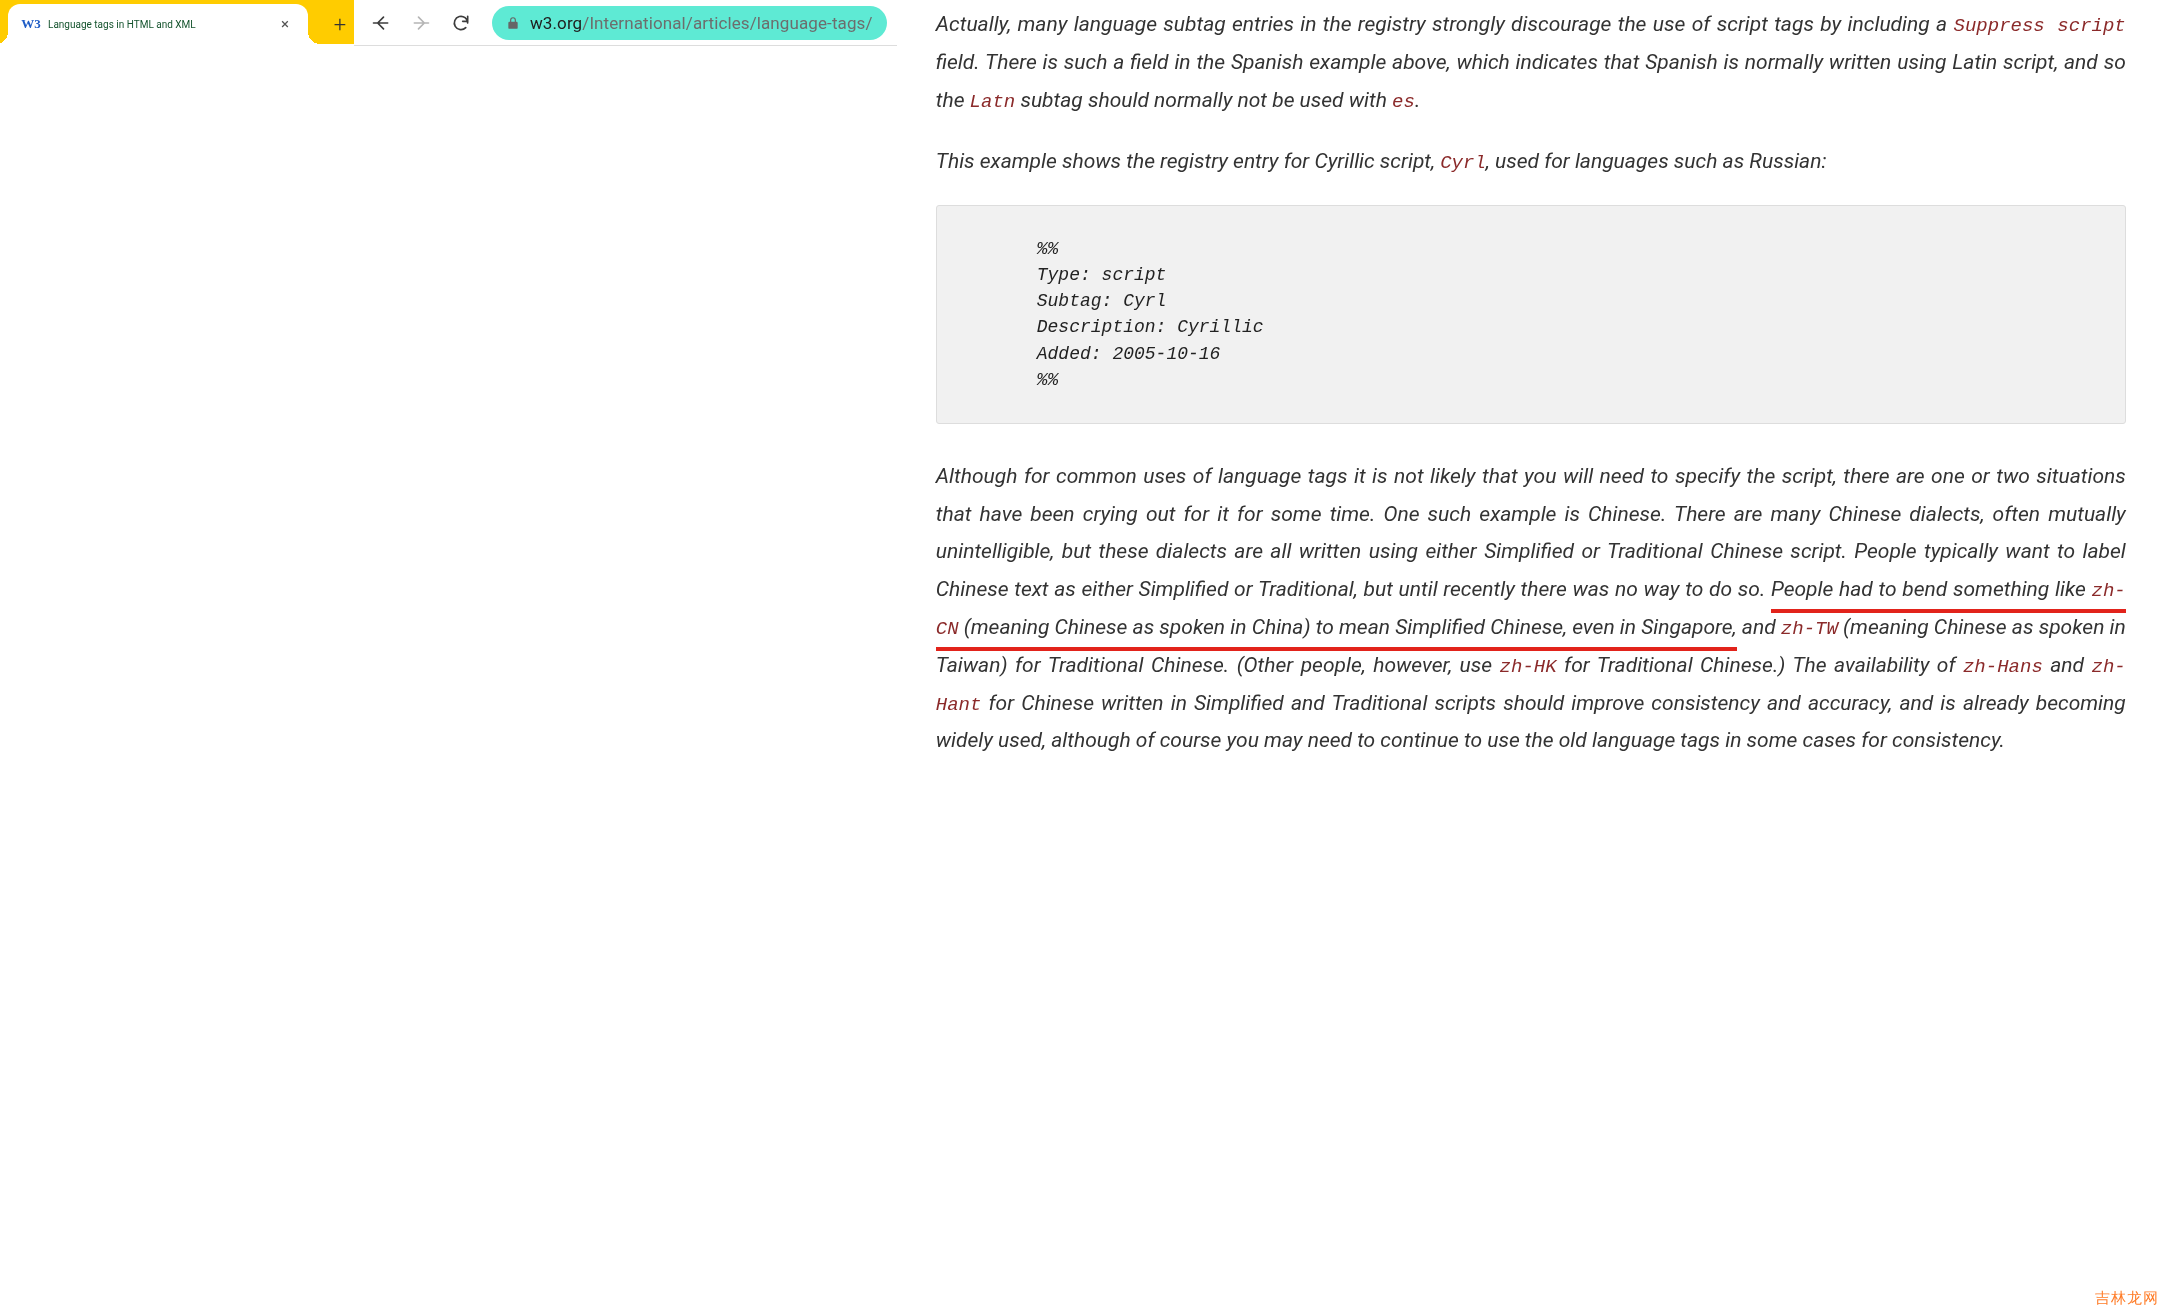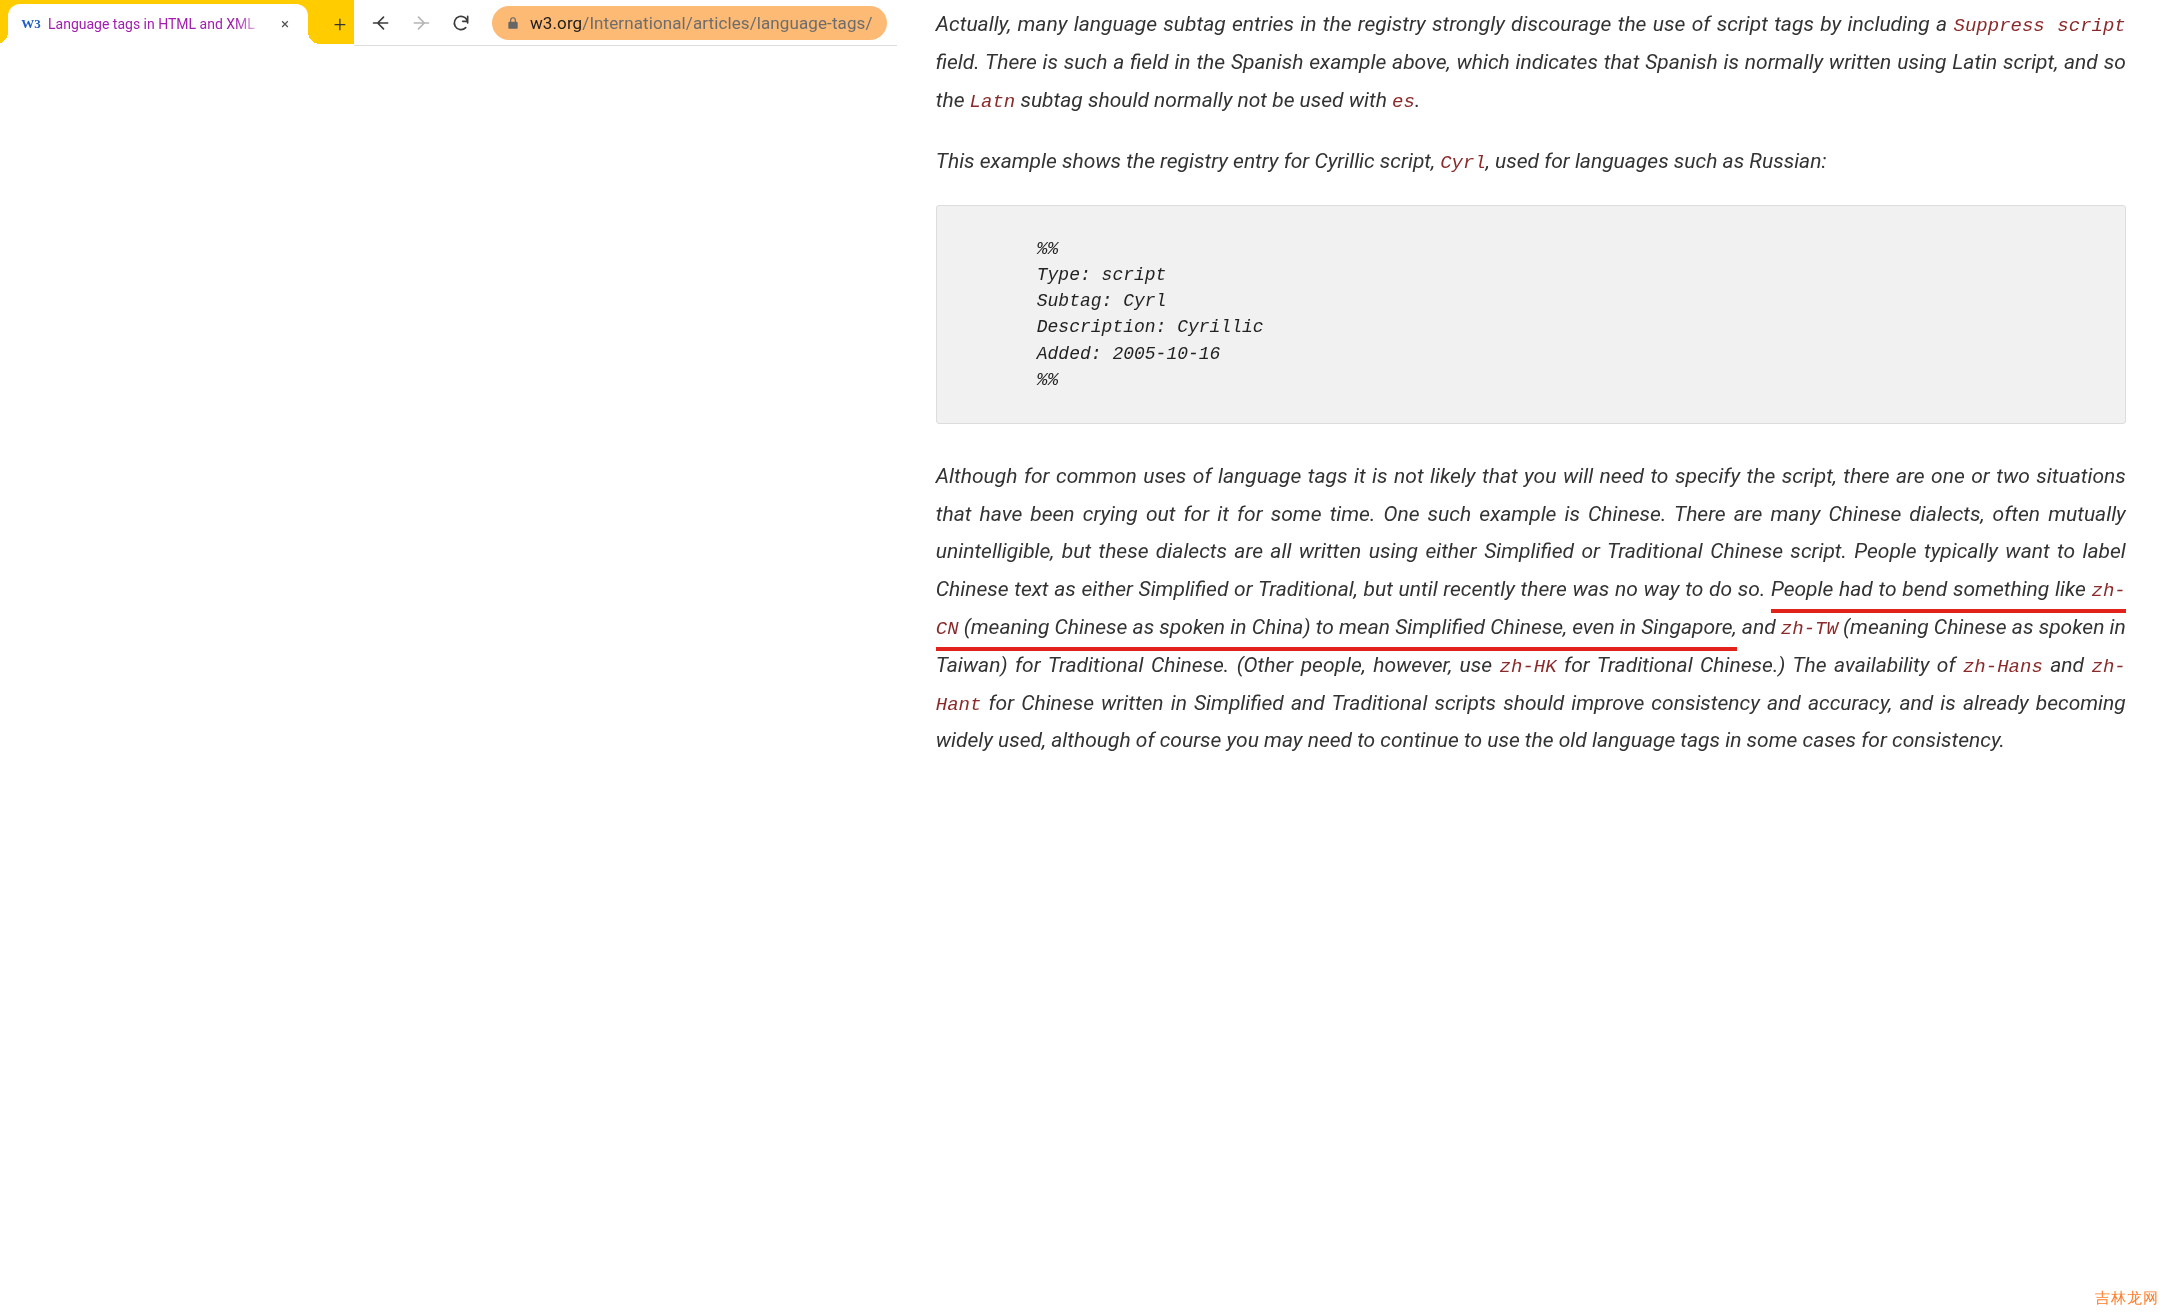--- a/index.html
+++ b/index.html
@@ -51,22 +51,22 @@
   .favicon {
     width: 18px; height: 18px;
     font-size: 13px;
     font-weight: 700;
     color: #1e5cc6;
     font-family: Georgia, serif;
     display: flex; align-items: center; justify-content: center;
   }
   .tab-title {
     flex: 1;
-    font-size: 14px;
-    color: #a21caf;
+    font-size: 10px;
+    color: #14532d;
     white-space: nowrap;
     overflow: hidden;
     mask-image: linear-gradient(to right, #000 85%, transparent 100%);
     -webkit-mask-image: linear-gradient(to right, #000 85%, transparent 100%);
   }
   .tab-close {
     width: 18px; height: 18px;
     display: flex; align-items: center; justify-content: center;
     font-size: 15px; color: #555;
     border-radius: 50%;
@@ -96,21 +96,21 @@
     cursor: pointer;
     color: #3c3c3c;
     border-radius: 50%;
   }
   .nav-btn.disabled { color: #b5b5b5; cursor: default; }
   .nav-btn svg { width: 20px; height: 20px; }
 
   .omnibox {
     flex: 1;
     height: 34px;
-    background: #fdba74;
+    background: #5eead4;
     border-radius: 17px;
     display: flex;
     align-items: center;
     padding: 0 14px;
     gap: 10px;
     margin-left: 8px;
   }
   .lock {
     color: #666;
   }

